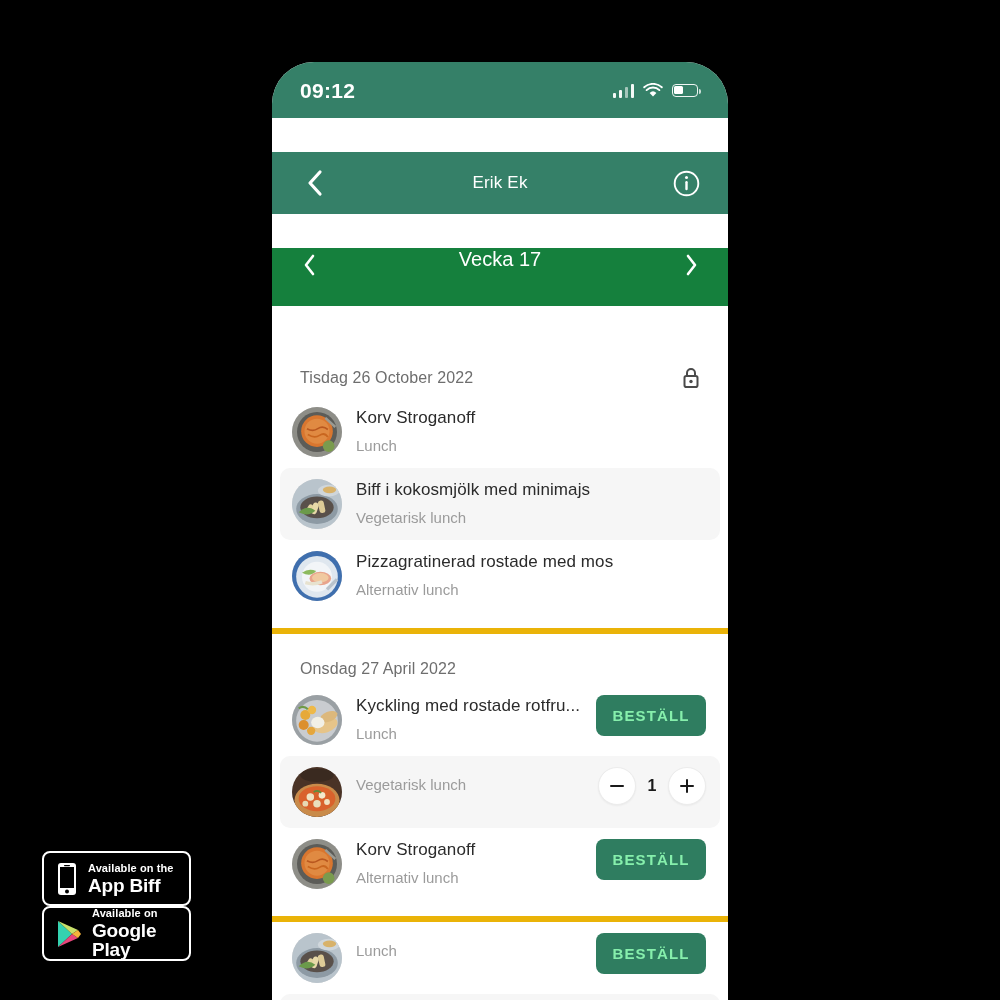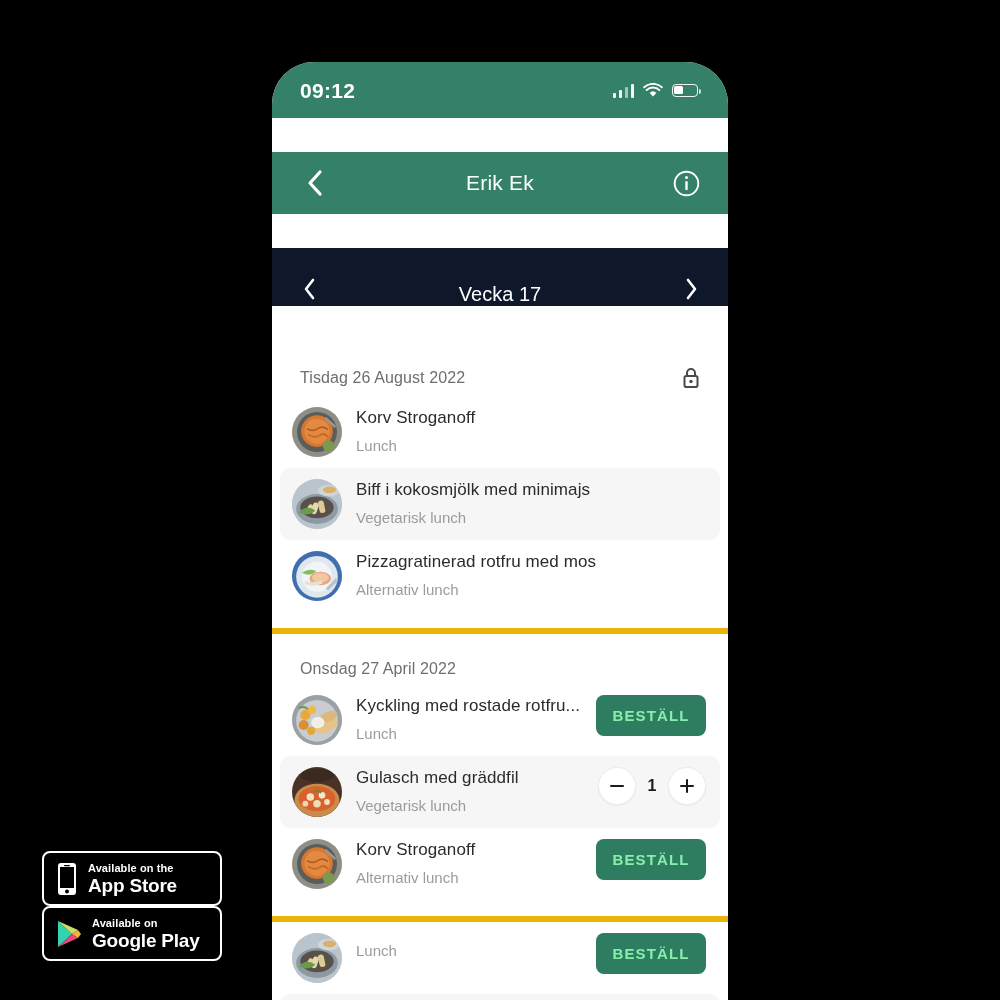--- a/index.html
+++ b/index.html
@@ -42,32 +42,32 @@
   }
   .batt b{display:block;height:100%;width:42%;background:#fff;border-radius:1.5px;}
 
   
   .navbar{
     height:62px;background:#358068;flex:0 0 auto;position:relative;
     display:flex;align-items:center;box-sizing:border-box;padding:0 22px;
   }
   .nav-title{
     position:absolute;left:0;right:0;text-align:center;color:#fff;
-    font-size:21px;letter-spacing:.2px;pointer-events:none;
+    font-size:17px;letter-spacing:.2px;pointer-events:none;
   }
   .icon-btn{
     width:40px;height:40px;display:flex;align-items:center;justify-content:center;
     position:relative;z-index:2;cursor:pointer;
   }
   .icon-btn.right{margin-left:auto;}
 
   
   .weekbar{
-    height:58px;background:#0f172a;flex:0 0 auto;position:relative;
-    display:flex;align-items:flex-end;box-sizing:border-box;padding:0 20px;
+    height:58px;background:#15803d;flex:0 0 auto;position:relative;
+    display:flex;align-items:flex-start;box-sizing:border-box;padding:0 20px;
   }
   .week-title{
     position:absolute;left:0;right:0;text-align:center;color:#fff;
     font-size:20px;pointer-events:none;
   }
   .wk-arrow{
     width:34px;height:34px;display:flex;align-items:center;justify-content:center;
     position:relative;z-index:2;cursor:pointer;
   }
   .wk-arrow.right{margin-left:auto;}
@@ -118,21 +118,21 @@
   .plus-h{width:14px;height:2px;}
   .plus-v{width:2px;height:14px;position:absolute;}
   .plus-wrap{position:relative;width:14px;height:14px;display:flex;align-items:center;justify-content:center;}
   .qty{font-size:16px;color:#1a1a1a;font-weight:bold;min-width:16px;text-align:center;}
 
   
   .badges{position:absolute;left:42px;top:851px;width:180px;}
   .badge{
     background:#000;border:2px solid #fff;border-radius:8px;
     display:flex;align-items:center;gap:10px;padding:9px 12px;
-    box-sizing:border-box;width:180px;height:55px;cursor:pointer;
+    box-sizing:border-box;width:149px;height:55px;cursor:pointer;
   }
   .badge + .badge{}
   .badge-txt{line-height:1;color:#fff;}
   .badge-small{font-size:11px;font-weight:bold;display:block;letter-spacing:.1px;}
   .badge-big{font-size:19px;font-weight:bold;display:block;margin-top:2px;letter-spacing:-.2px;}
   .badge svg{flex:0 0 auto;display:block;}
 </style>
 </head>
 <body>
 
@@ -187,21 +187,21 @@
         <div class="wk-arrow right">
           <svg width="13" height="22" viewBox="0 0 13 22">
             <path d="M3 2 L10 11 L3 20" stroke="#fff" stroke-width="2.6" fill="none" stroke-linecap="round" stroke-linejoin="round"></path>
           </svg>
         </div>
       </div>
 
       <div class="list" id="meal-list">
           <div class="day">
             <div class="day-head">
-              <div class="day-title">Tisdag 26 August 2022</div>
+              <div class="day-title">Tisdag 26 October 2022</div>
               <span>
                 <svg class="lock-icon" viewBox="0 0 22 24">
                   <path d="M7 10 V7 a4 4 0 0 1 8 0 v3" stroke="#4a4a4a" stroke-width="2" fill="none"></path>
                   <rect x="4.5" y="10" width="13" height="11" rx="1.8" fill="none" stroke="#4a4a4a" stroke-width="2"></rect>
                   <circle cx="11" cy="15.5" r="1.7" fill="#4a4a4a"></circle>
                 </svg>
               </span>
             </div>
             <div class="meal">
               <div class="thumb">
@@ -247,21 +247,21 @@
                   <circle cx="30" cy="31" r="25" fill="#dfe7ef"></circle>
                   <circle cx="30" cy="31" r="18" fill="#f2f5f8"></circle>
                   <path d="M12 26 q8 -6 17 -2 q-7 8 -17 2Z" fill="#8cba5e"></path>
                   <ellipse cx="34" cy="33" rx="13" ry="8" fill="#e8a48c"></ellipse>
                   <ellipse cx="34" cy="32" rx="10" ry="5.5" fill="#f0c9a0"></ellipse>
                   <path d="M16 38 q10 3 20 -1" stroke="#e7e2cf" stroke-width="4" fill="none"></path>
                   <path d="M42 46 L54 34" stroke="#b9c3cc" stroke-width="4"></path>
                 </svg>
               </div>
               <div class="meal-text">
-                <div class="meal-name">Pizzagratinerad rotfru med mos</div>
+                <div class="meal-name">Pizzagratinerad rostade med mos</div>
                 <div class="meal-type">Alternativ lunch</div>
               </div>
             </div>
           </div>
           <div class="day">
             <div class="day-head">
               <div class="day-title">Onsdag 27 April 2022</div>
             </div>
             <div class="meal">
               <div class="thumb">
@@ -293,21 +293,20 @@
                   <circle cx="22" cy="36" r="4.5" fill="#f0e3c2"></circle>
                   <circle cx="36" cy="34" r="4" fill="#f3e8cc"></circle>
                   <circle cx="30" cy="44" r="4.5" fill="#eadfbb"></circle>
                   <circle cx="42" cy="42" r="3.5" fill="#f0e3c2"></circle>
                   <circle cx="16" cy="44" r="3.5" fill="#e7d9b3"></circle>
                   <path d="M26 30 q5 -3 9 1" stroke="#5d8f3e" stroke-width="2" fill="none"></path>
                   <ellipse cx="30" cy="10" rx="20" ry="8" fill="#3a2a20"></ellipse>
                 </svg>
               </div>
               <div class="meal-text">
-                <div class="meal-name">Gulasch med gräddfil</div>
                 <div class="meal-type">Vegetarisk lunch</div>
               </div>
               <div class="stepper">
                 <div class="step-btn">
                   <span class="minus"></span>
                 </div>
                 <div class="qty">1</div>
                 <div class="step-btn">
                   <div class="plus-wrap">
                     <span class="plus-h"></span>
@@ -386,21 +385,21 @@
         <span>
           <svg width="22" height="34" viewBox="0 0 22 34">
             <rect x="2" y="1" width="18" height="32" rx="3" fill="#fff"></rect>
             <rect x="4" y="5" width="14" height="21" fill="#000"></rect>
             <rect x="8" y="3" width="6" height="1.2" rx=".6" fill="#000"></rect>
             <circle cx="11" cy="29.5" r="2" fill="#000"></circle>
           </svg>
         </span>
         <span class="badge-txt">
           <span class="badge-small">Available on the</span>
-          <span class="badge-big">App Store</span>
+          <span class="badge-big">App Biff</span>
         </span>
       </div>
       <div class="badge">
         <span>
           <svg width="26" height="30" viewBox="0 0 26 30">
             <path d="M2 2 L16 15 L2 28 Z" fill="#34d2b0"></path>
             <path d="M2 2 L16 15 L22 11 Z" fill="#c8e06a"></path>
             <path d="M2 28 L16 15 L22 19 Z" fill="#e8467c"></path>
             <path d="M16 15 L22 11 L25 15 L22 19 Z" fill="#f5b33c"></path>
           </svg>

